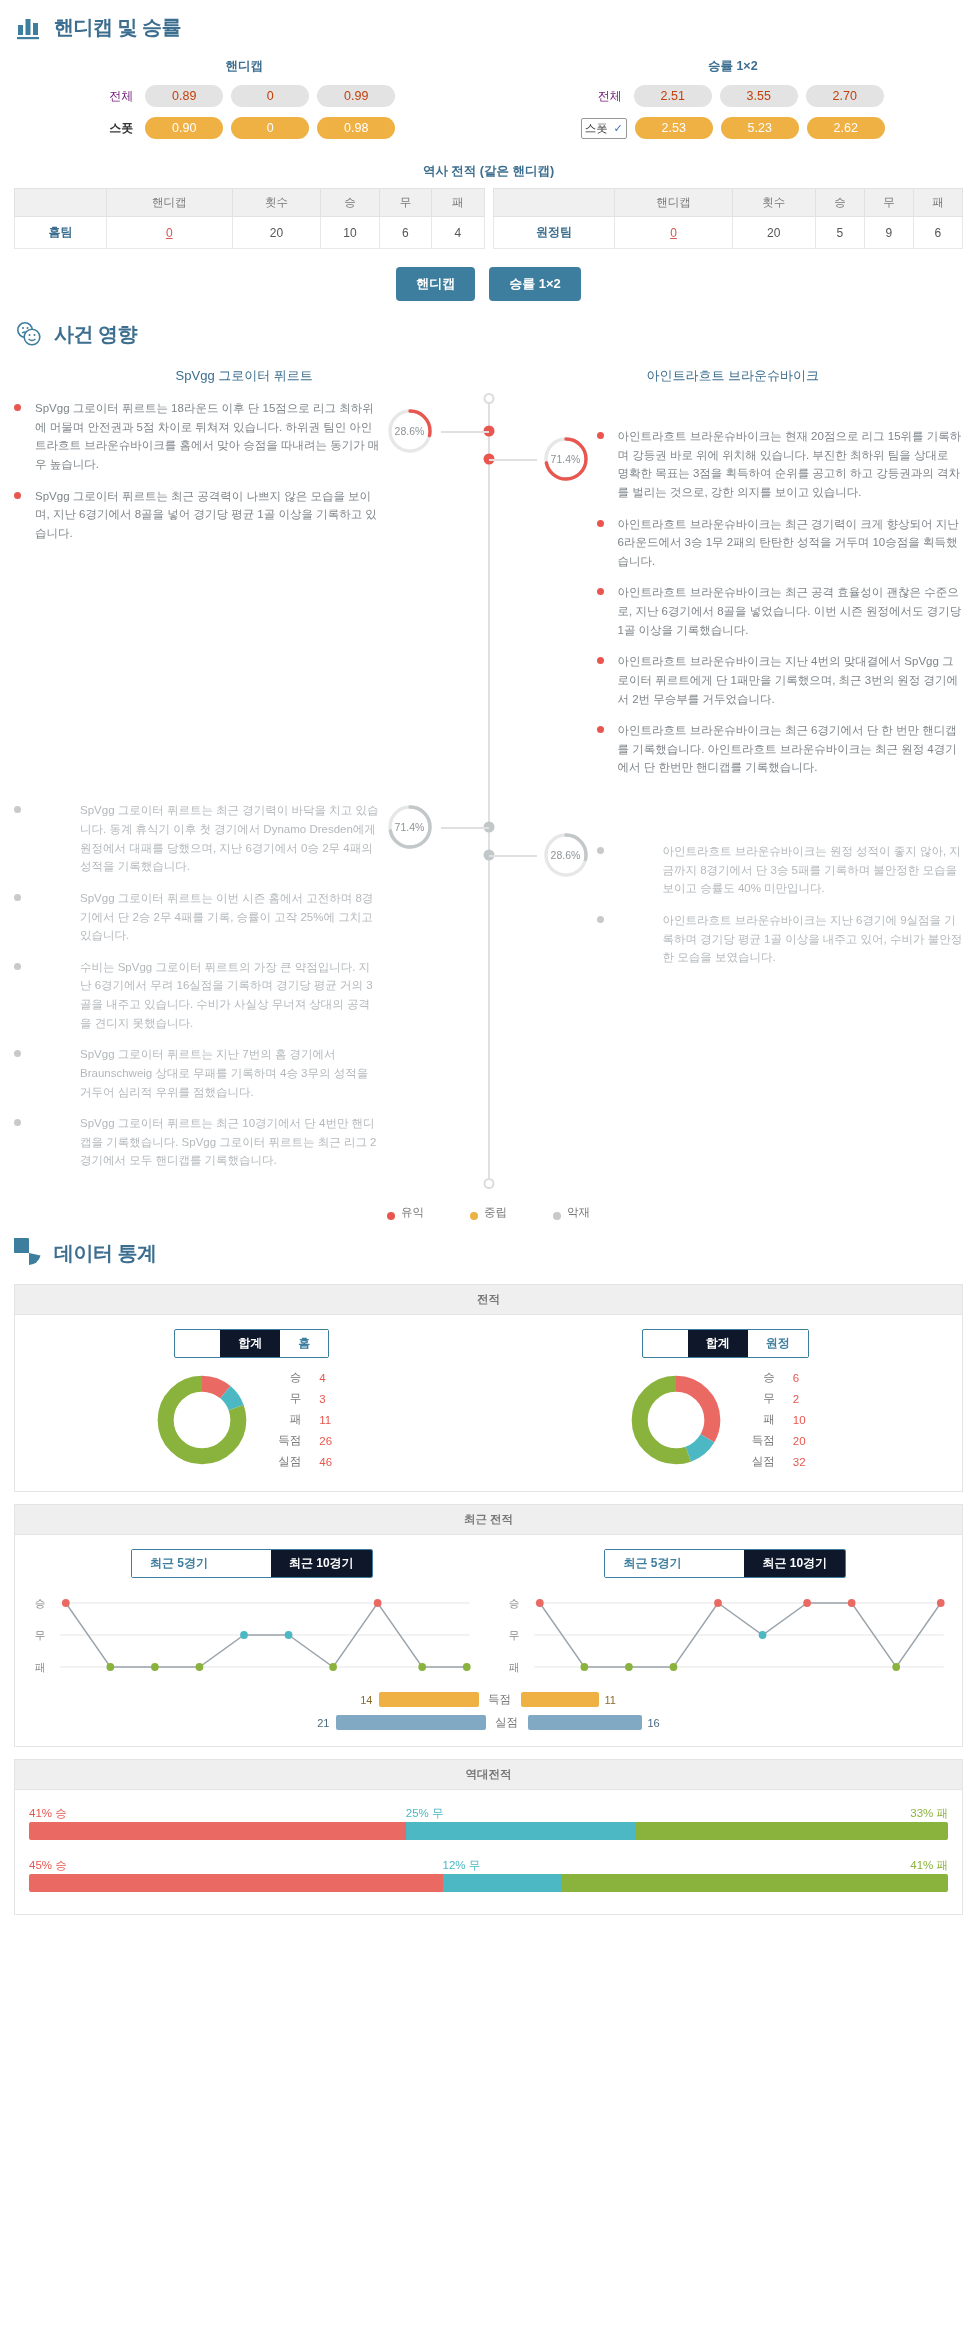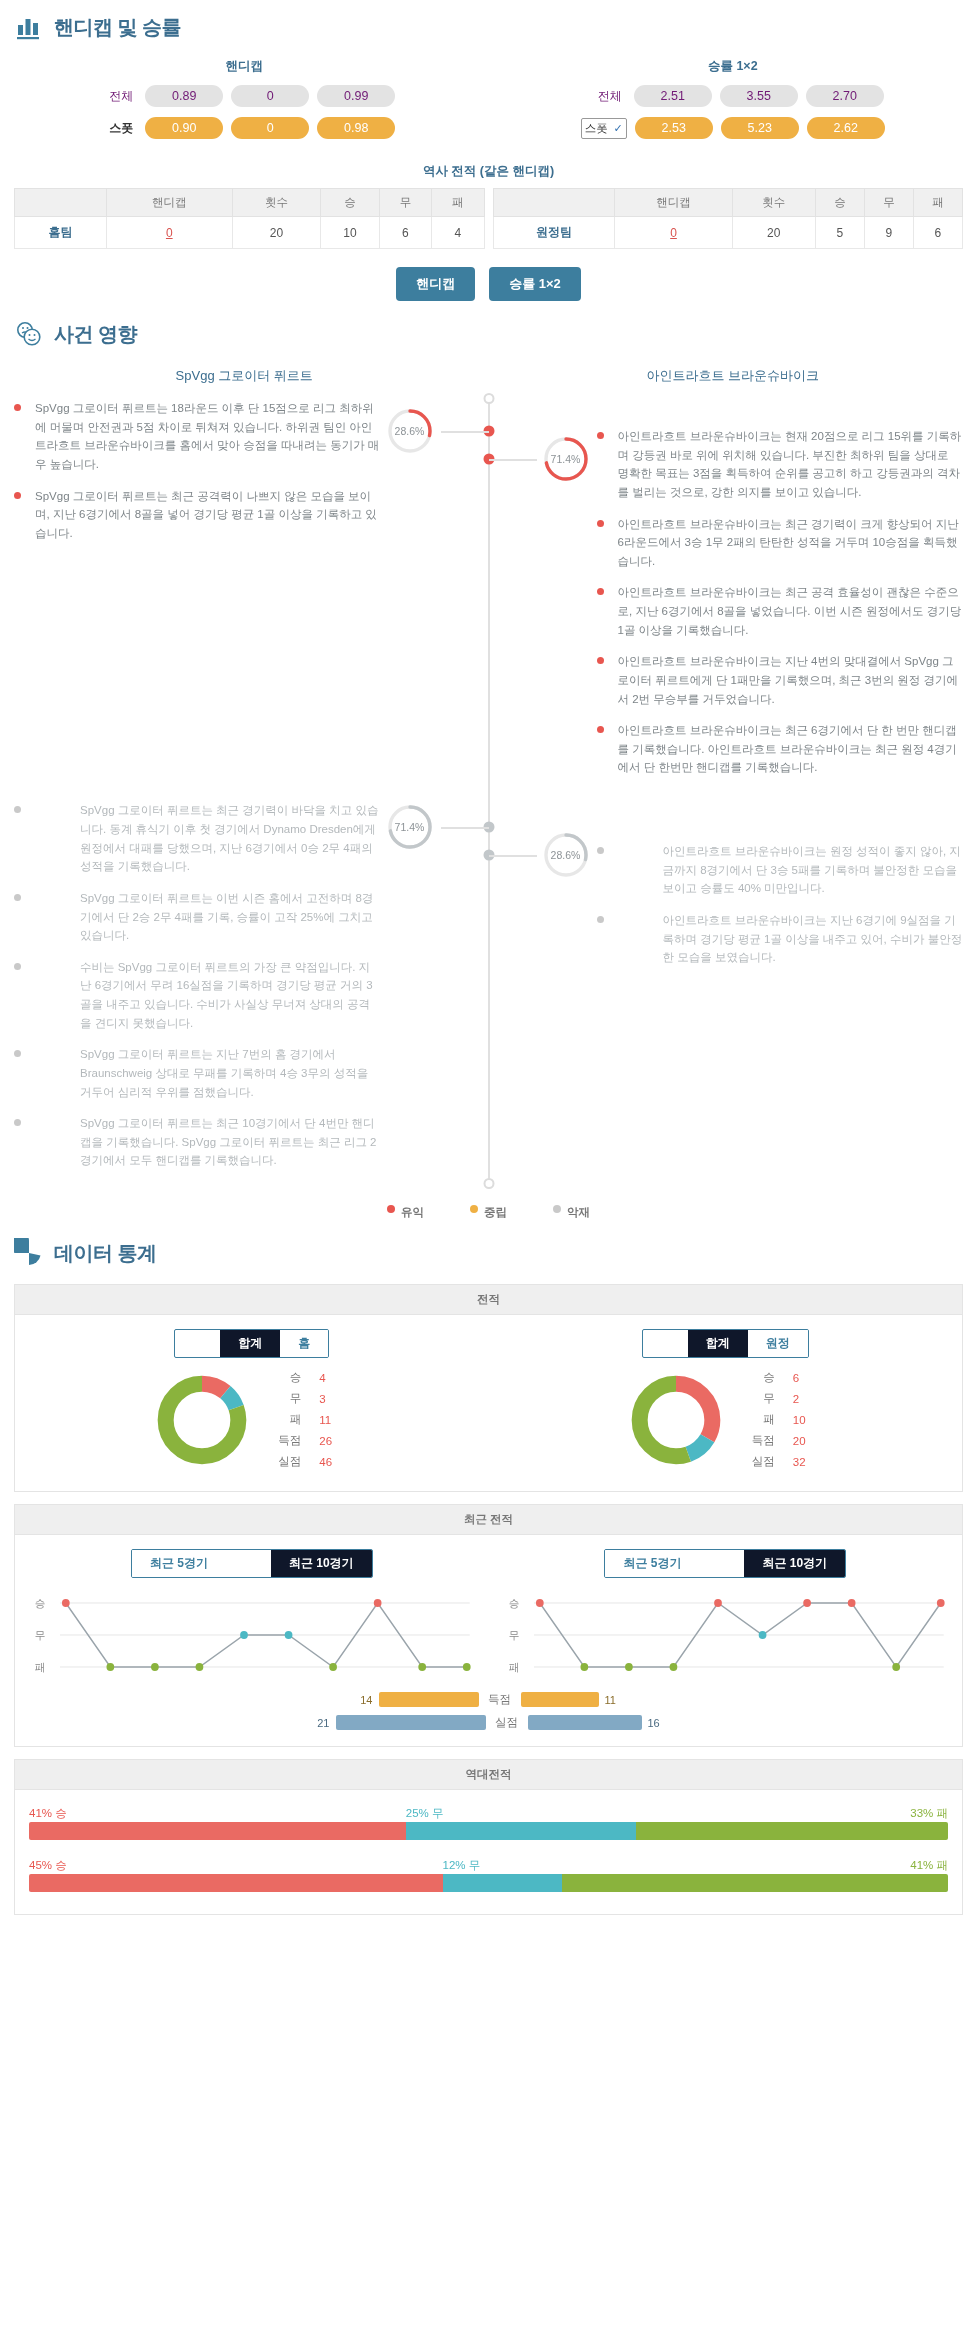--- a/index.html
+++ b/index.html
@@ -33,21 +33,21 @@
     display: flex; align-items: center; justify-content: center;
     gap: 8px; margin-bottom: 10px;
   }
   .odds-label {
     font-size: 12px; color: #701a75; width: 44px; text-align: right;
     padding-right: 4px; white-space: nowrap;
   }
   .odds-label.bold { font-weight: bold; color:#333; }
   .odds-cell {
     width: 78px; height: 22px; line-height: 22px; text-align: center;
-    border-radius: 11px; font-size: 12.5px; color: #701a75;
+    border-radius: 11px; font-size: 12.5px; color: #c2410c;
     background: #e3e3e3;
   }
   .odds-cell.hl { background: #efb044; color: #fff; }
   .spot-select {
     width: 46px; height: 21px; border: 1px solid #999; background:#fff;
     font-size: 11.5px; color: #333; display: flex; align-items: center;
     justify-content: space-between; padding: 0 3px; border-radius: 2px;
   }
   .spot-select .chev { color: #2f6fb0; font-size: 11px; line-height: 1; }
 
@@ -125,21 +125,21 @@
   .ring svg { display:block; }
   .ring span {
     position: absolute; inset: 0; display:flex; align-items:center;
     justify-content:center; font-size: 10.5px; color: #8d9397;
   }
 
   .legend {
     display: flex; justify-content: center; gap: 46px;
     padding: 22px 0 6px 0; font-size: 11.5px; color: #777;
   }
-  .legend div { display:flex; align-items:flex-start; gap:6px;font-weight:bold; }
+  .legend div { display:flex; align-items:flex-end; gap:6px; }
   .legend i { width: 8px; height: 8px; border-radius: 50%; display:block; }
 
   
   .panel {
     margin: 12px 14px; border: 1px solid #e4e4e4; background: #fff;
   }
   .panel-head {
     background: #efefef; text-align: center; font-size: 11.5px;
     font-weight: bold; color: #777; padding: 7px 0;
     border-bottom: 1px solid #e4e4e4;

